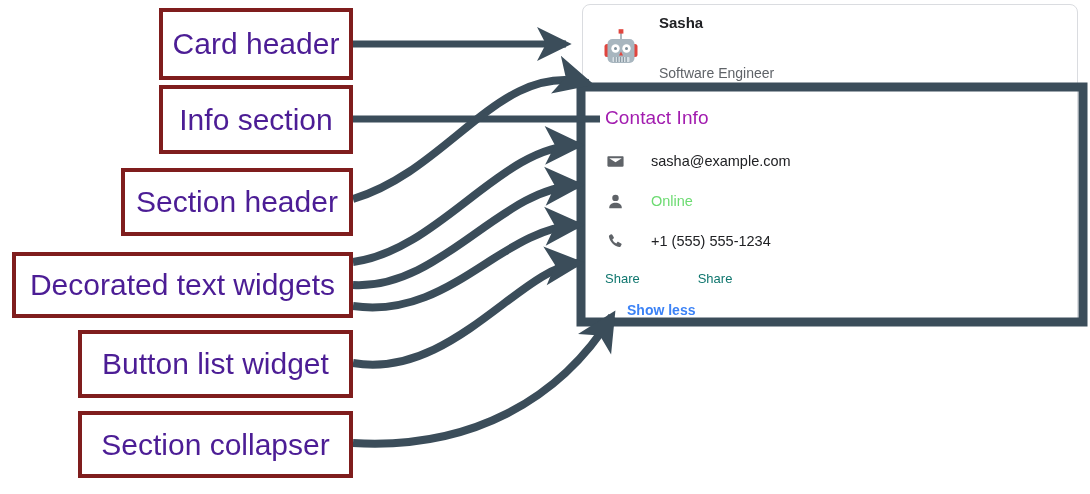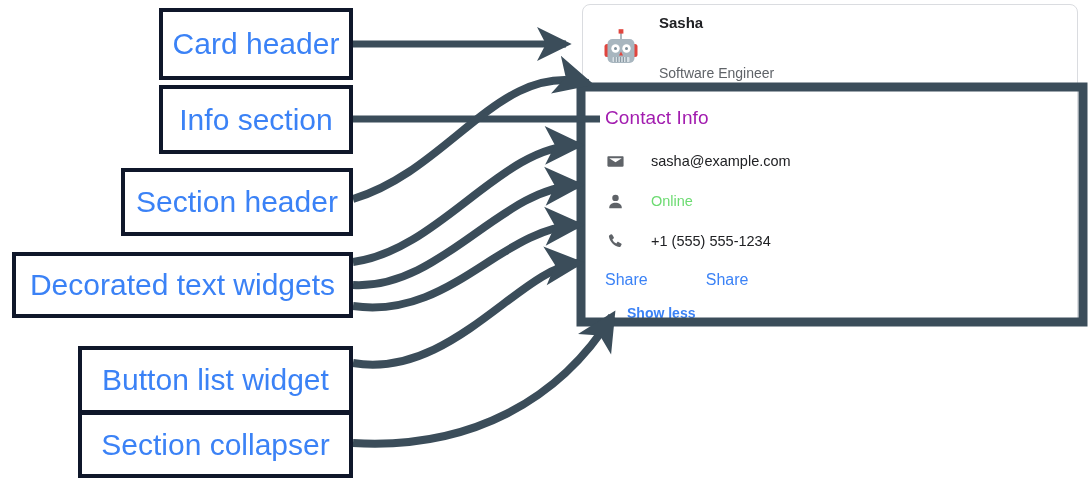--- a/index.html
+++ b/index.html
@@ -10,22 +10,22 @@
     overflow:hidden;
     position:relative;
   }
   #stage{position:absolute;left:0;top:0;width:1090px;height:494px;}
 
   
   .label-box{
     position:absolute;
     box-sizing:border-box;
     background:#ffffff;
-    border:4px solid #0f172a;
-    color:#3b82f6;
+    border:4px solid #7f1d1d;
+    color:#4c1d95;
     display:flex;
     align-items:center;
     justify-content:center;
     font-size:30px;
     line-height:1;
     white-space:nowrap;
     z-index:6;
     padding:0 12px;
   }
 
@@ -64,21 +64,21 @@
     font-size:19px;color:#a21caf;font-weight:normal;
     letter-spacing:.1px;
     margin-bottom:18px;
   }
   .kv-row{display:flex;align-items:center;height:28px;margin-bottom:12px;}
   .kv-icon{width:20px;height:20px;flex:0 0 20px;display:flex;align-items:center;justify-content:center;}
   .kv-text{margin-left:26px;font-size:14.5px;color:#202124;}
   .kv-text.green{color:#6ddb72;}
   .btn-row{display:flex;align-items:center;margin-top:8px;margin-left:-8px;}
   .txt-btn{
-    font-size:16px;color:#3b82f6;background:none;border:none;
+    font-size:13px;color:#0f766e;background:none;border:none;
     padding:4px 8px;cursor:pointer;font-family:inherit;
   }
   .collapser{
     margin-top:8px;margin-left:22px;
     font-size:14px;font-weight:bold;color:#3b82f6;
     background:none;border:none;padding:4px 0;cursor:pointer;font-family:inherit;
   }
 
   
   #overlay{position:absolute;left:0;top:0;width:1090px;height:494px;z-index:5;pointer-events:none;}
@@ -175,21 +175,21 @@
   </div>
 
   <div class="label-box" style="left:12px;top:252px;width:341px;height:66px;">
     <span>Decorated text widgets</span>
   </div>
 
   <div class="label-box" style="left:121px;top:168px;width:232px;height:68px;">
     <span>Section header</span>
   </div>
 
-  <div class="label-box" style="left:78px;top:346px;width:275px;height:68px;">
+  <div class="label-box" style="left:78px;top:330px;width:275px;height:68px;">
     <span>Button list widget</span>
   </div>
 
   <div class="label-box" style="left:78px;top:411px;width:275px;height:67px;">
     <span>Section collapser</span>
   </div>
 
   <svg id="overlay" viewBox="0 0 1090 494">
     <defs>
       <marker id="ah" viewBox="0 0 12 12" refX="9.6" refY="6" markerWidth="5.4" markerHeight="5.4" orient="auto-start-reverse">

